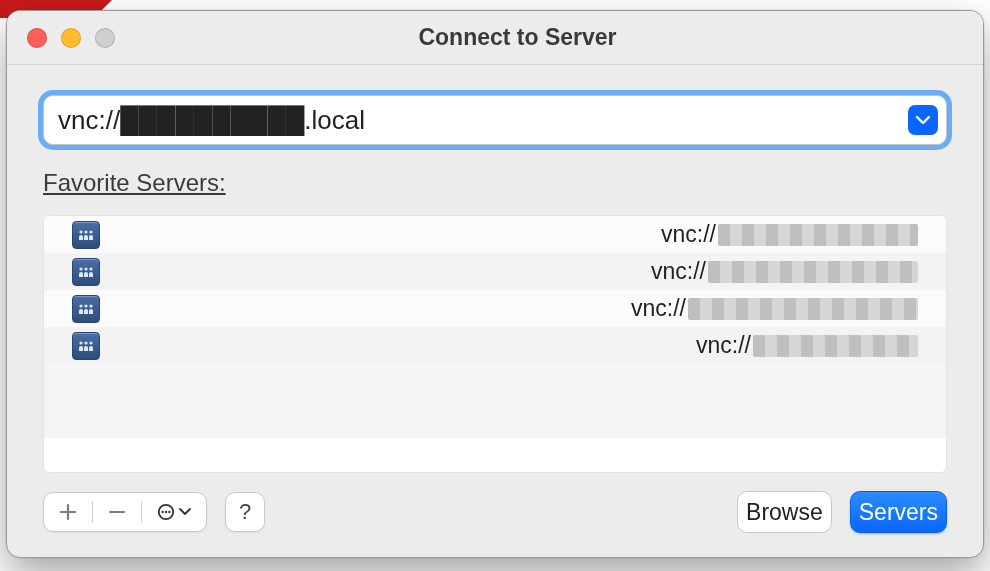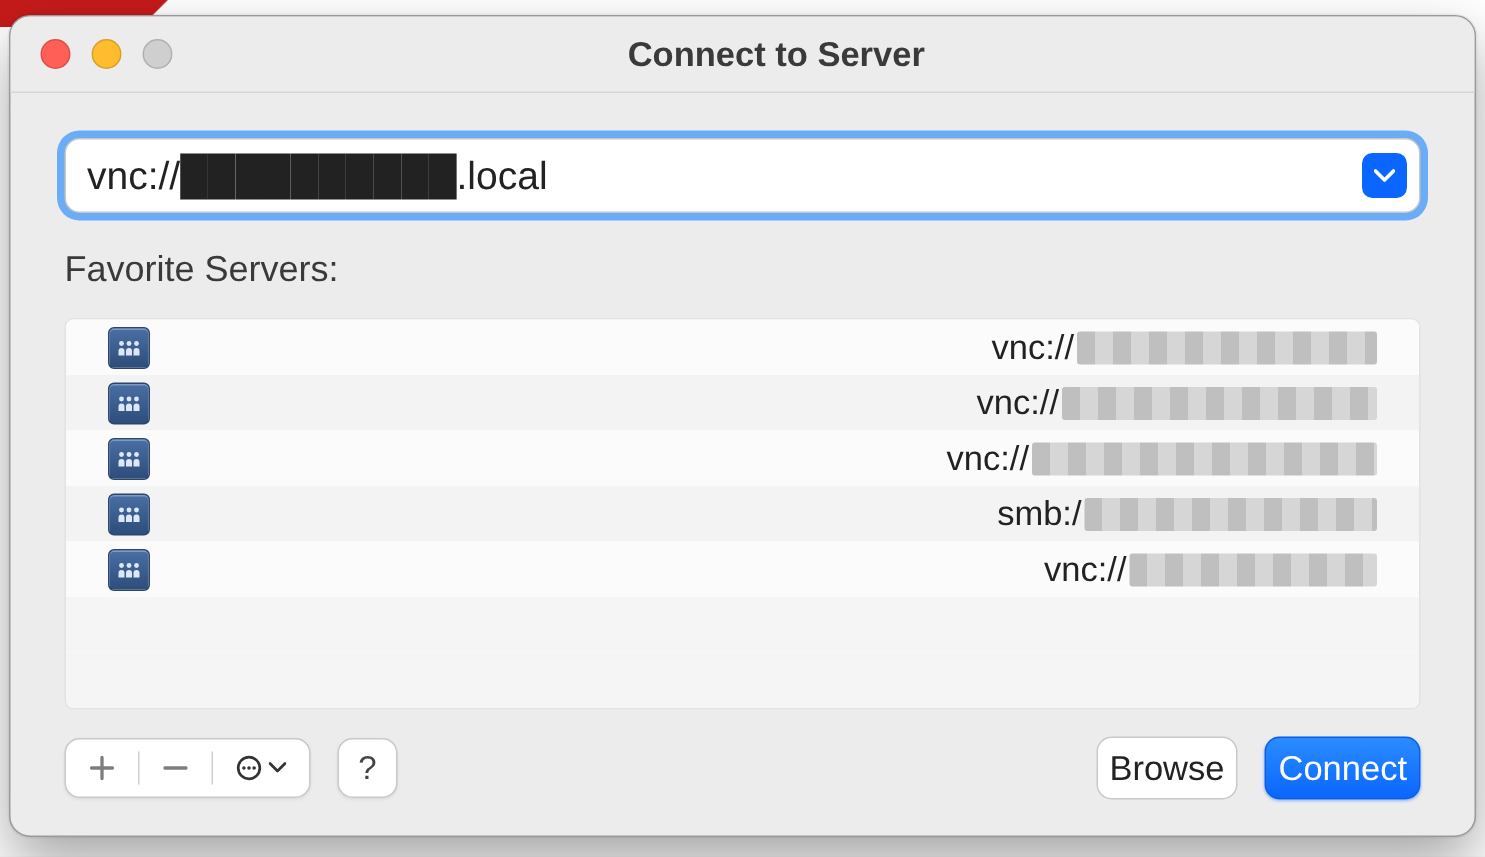--- a/index.html
+++ b/index.html
@@ -68,21 +68,21 @@
     }
     .addr-dd {
       width:30px; height:30px; border-radius:7px;
       background:#0a66ff;
       display:flex; align-items:center; justify-content:center;
       cursor:pointer;
     }
     .addr-dd svg{display:block}
 
     .section-label {
-      margin-top:24px; font-size:24px; color:#3a3a3a;
+      margin-top:24px; font-size:24px; color:#3a3a3a;text-decoration:underline;
     }
 
     .fav-list {
       margin-top:18px; background:#fff; border:1px solid #e3e3e3;
       border-radius:6px; overflow:hidden;
       flex:1;
     }
     .fav-row {
       height:37px; display:flex; align-items:center; gap:12px;
       padding:0 28px; font-size:23px; color:#222;justify-content:space-between;
@@ -213,36 +213,20 @@
                 <circle cx="4" cy="4" r="1.6"></circle>
                 <circle cx="9" cy="4" r="1.6"></circle>
                 <circle cx="14" cy="4" r="1.6"></circle>
                 <path d="M2 12 v-3 a2 2 0 0 1 4 0 v3z M7 12 v-3 a2 2 0 0 1 4 0 v3z M12 12 v-3 a2 2 0 0 1 4 0 v3z"></path>
               </g>
             </svg>
         </div>
         <span class="fav-text">
             <span>vnc://</span>
             <span class="redacted" style="width:230px"></span>
-          </span>
-      </div>
-      <div class="fav-row">
-        <div class="server-ico">
-          <svg width="18" height="14" viewBox="0 0 18 14">
-              <g fill="#dce8f7">
-                <circle cx="4" cy="4" r="1.6"></circle>
-                <circle cx="9" cy="4" r="1.6"></circle>
-                <circle cx="14" cy="4" r="1.6"></circle>
-                <path d="M2 12 v-3 a2 2 0 0 1 4 0 v3z M7 12 v-3 a2 2 0 0 1 4 0 v3z M12 12 v-3 a2 2 0 0 1 4 0 v3z"></path>
-              </g>
-            </svg>
-        </div>
-        <span class="fav-text">
-            <span>smb:/</span>
-            <span class="redacted" style="width:195px"></span>
           </span>
       </div>
       <div class="fav-row">
         <div class="server-ico">
           <svg width="18" height="14" viewBox="0 0 18 14">
               <g fill="#dce8f7">
                 <circle cx="4" cy="4" r="1.6"></circle>
                 <circle cx="9" cy="4" r="1.6"></circle>
                 <circle cx="14" cy="4" r="1.6"></circle>
                 <path d="M2 12 v-3 a2 2 0 0 1 4 0 v3z M7 12 v-3 a2 2 0 0 1 4 0 v3z M12 12 v-3 a2 2 0 0 1 4 0 v3z"></path>
@@ -288,18 +272,18 @@
       <div class="pill help-btn">
         <span>?</span>
       </div>
 
       <div class="spacer"></div>
 
       <div class="btn secondary">
         <span>Browse</span>
       </div>
       <div class="btn primary">
-        <span>Connect</span>
+        <span>Servers</span>
       </div>
     </div>
 
   </div>
 </div>
 
 </body></html>

